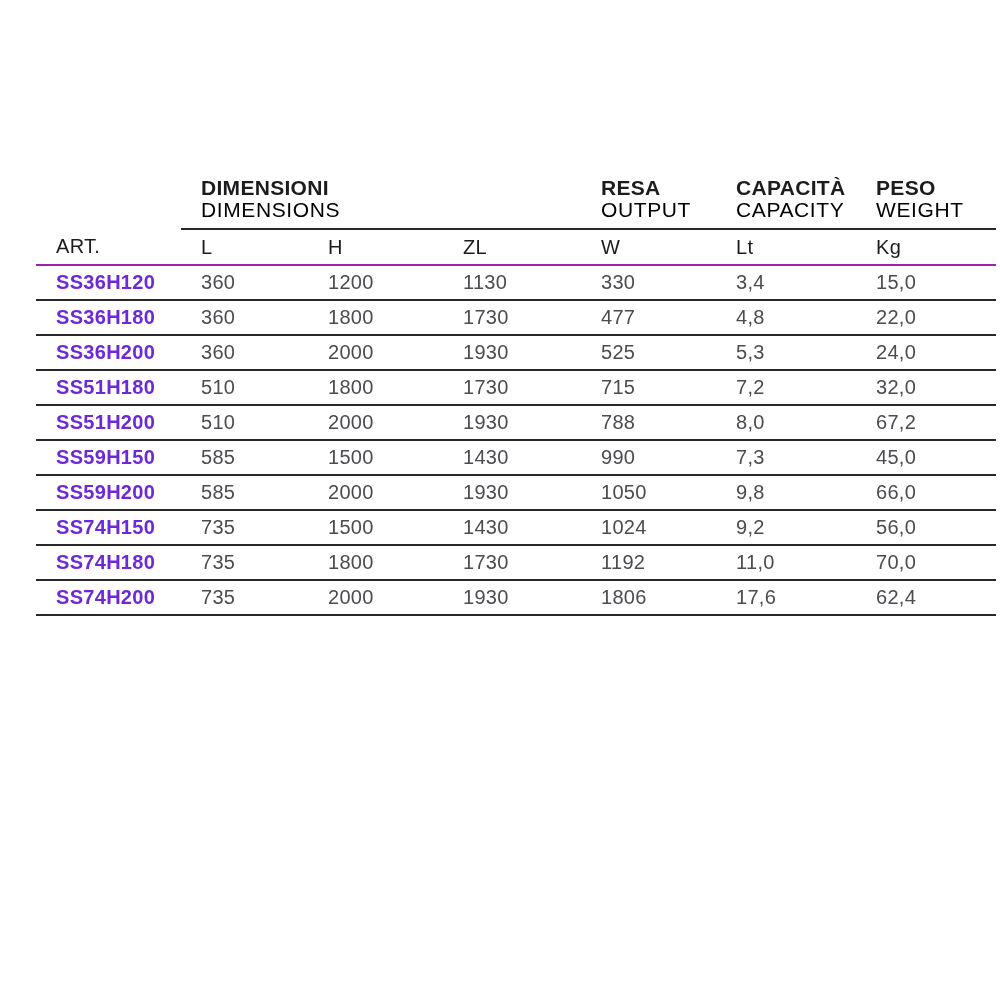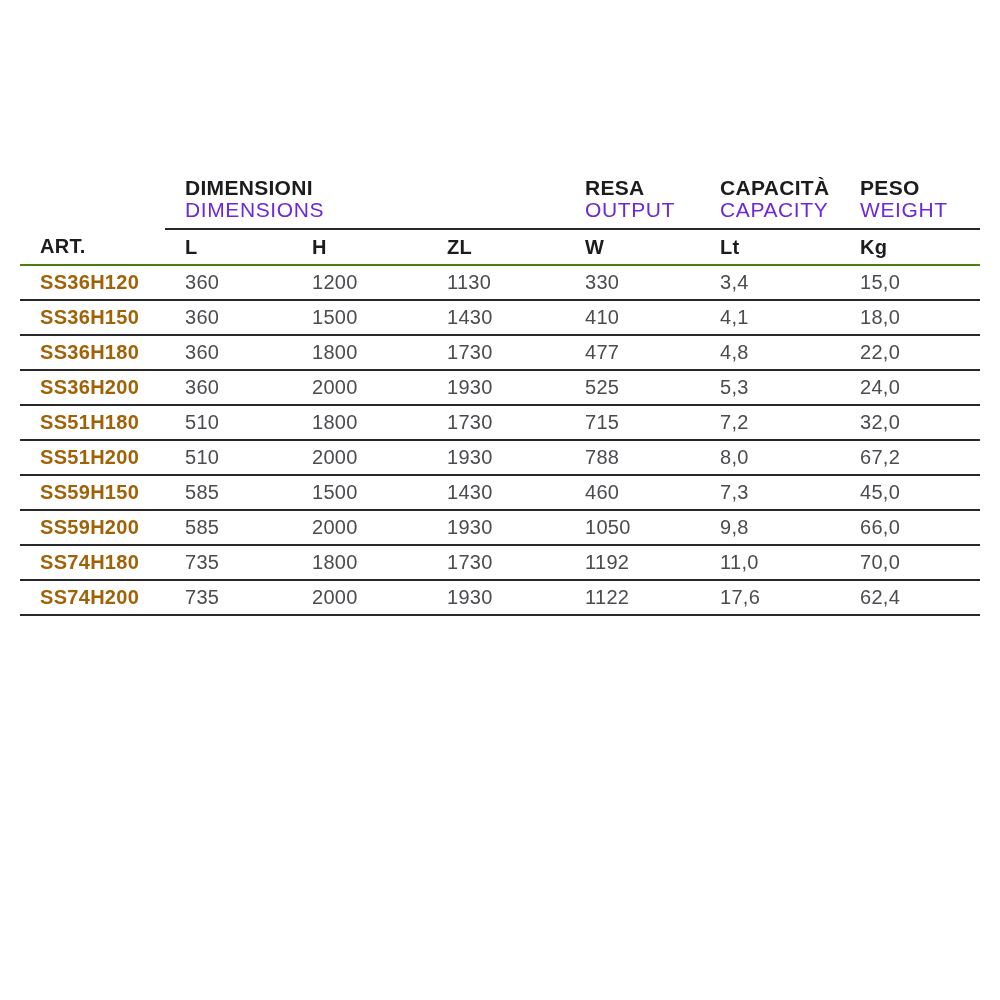--- a/index.html
+++ b/index.html
@@ -5,21 +5,21 @@
   html, body {
     margin: 0;
     padding: 0;
     width: 1000px;
     height: 1000px;
     background: #ffffff;
     font-family: "Liberation Sans", sans-serif;
   }
   .table-wrap {
     position: absolute;
-    left: 20px;
+    left: 36px;
     top: 176px;
     width: 960px;
   }
   table.spec {
     border-collapse: collapse;
     width: 100%;
     table-layout: fixed;
   }
   
   tr.group-row th {
@@ -36,51 +36,51 @@
     font-size: 21px;
     font-weight: bold;
     color: #1c1c1f;
     letter-spacing: 0.3px;
     line-height: 22px;
     white-space: nowrap;
   }
   .g-en {
     font-size: 21px;
     font-weight: normal;
-    color: #6d28d9;
+    color: #000000;
     letter-spacing: 0.6px;
     line-height: 22px;
     white-space: nowrap;
   }
   
   tr.sub-row th {
     text-align: left;
     vertical-align: middle;
     padding: 0 0 0 20px;
     height: 34px;
     font-size: 20px;
-    font-weight: bold;
+    font-weight: normal;
     letter-spacing: 0.3px;
     color: #1c1c1f;
-    border-bottom: 2px solid #4d7c0f;
+    border-bottom: 2px solid #a21caf;
   }
   
   tbody td {
     height: 33px;
     padding: 0 0 0 20px;
     vertical-align: middle;
     font-size: 20px;
     letter-spacing: 0.3px;
     color: #4b4b50;
     border-bottom: 2px solid #28282b;
     white-space: nowrap;
   }
   tbody td.art {
     font-weight: bold;
-    color: #a16207;
+    color: #6d28d9;
   }
 </style>
 </head>
 <body>
 
 <div class="table-wrap">
   <table class="spec">
     <colgroup>
       <col style="width:145px">
       <col style="width:127px">
@@ -124,29 +124,20 @@
         <tr>
     <td class="art">SS36H120</td>
     <td>360</td>
     <td>1200</td>
     <td>1130</td>
     <td>330</td>
     <td>3,4</td>
     <td>15,0</td>
   </tr>
         <tr>
-    <td class="art">SS36H150</td>
-    <td>360</td>
-    <td>1500</td>
-    <td>1430</td>
-    <td>410</td>
-    <td>4,1</td>
-    <td>18,0</td>
-  </tr>
-        <tr>
     <td class="art">SS36H180</td>
     <td>360</td>
     <td>1800</td>
     <td>1730</td>
     <td>477</td>
     <td>4,8</td>
     <td>22,0</td>
   </tr>
         <tr>
     <td class="art">SS36H200</td>
@@ -173,46 +164,55 @@
     <td>1930</td>
     <td>788</td>
     <td>8,0</td>
     <td>67,2</td>
   </tr>
         <tr>
     <td class="art">SS59H150</td>
     <td>585</td>
     <td>1500</td>
     <td>1430</td>
-    <td>460</td>
+    <td>990</td>
     <td>7,3</td>
     <td>45,0</td>
   </tr>
         <tr>
     <td class="art">SS59H200</td>
     <td>585</td>
     <td>2000</td>
     <td>1930</td>
     <td>1050</td>
     <td>9,8</td>
     <td>66,0</td>
+  </tr>
+        <tr>
+    <td class="art">SS74H150</td>
+    <td>735</td>
+    <td>1500</td>
+    <td>1430</td>
+    <td>1024</td>
+    <td>9,2</td>
+    <td>56,0</td>
   </tr>
         <tr>
     <td class="art">SS74H180</td>
     <td>735</td>
     <td>1800</td>
     <td>1730</td>
     <td>1192</td>
     <td>11,0</td>
     <td>70,0</td>
   </tr>
         <tr>
     <td class="art">SS74H200</td>
     <td>735</td>
     <td>2000</td>
     <td>1930</td>
-    <td>1122</td>
+    <td>1806</td>
     <td>17,6</td>
     <td>62,4</td>
   </tr>
       </tbody>
   </table>
 </div>
 
 </body></html>

